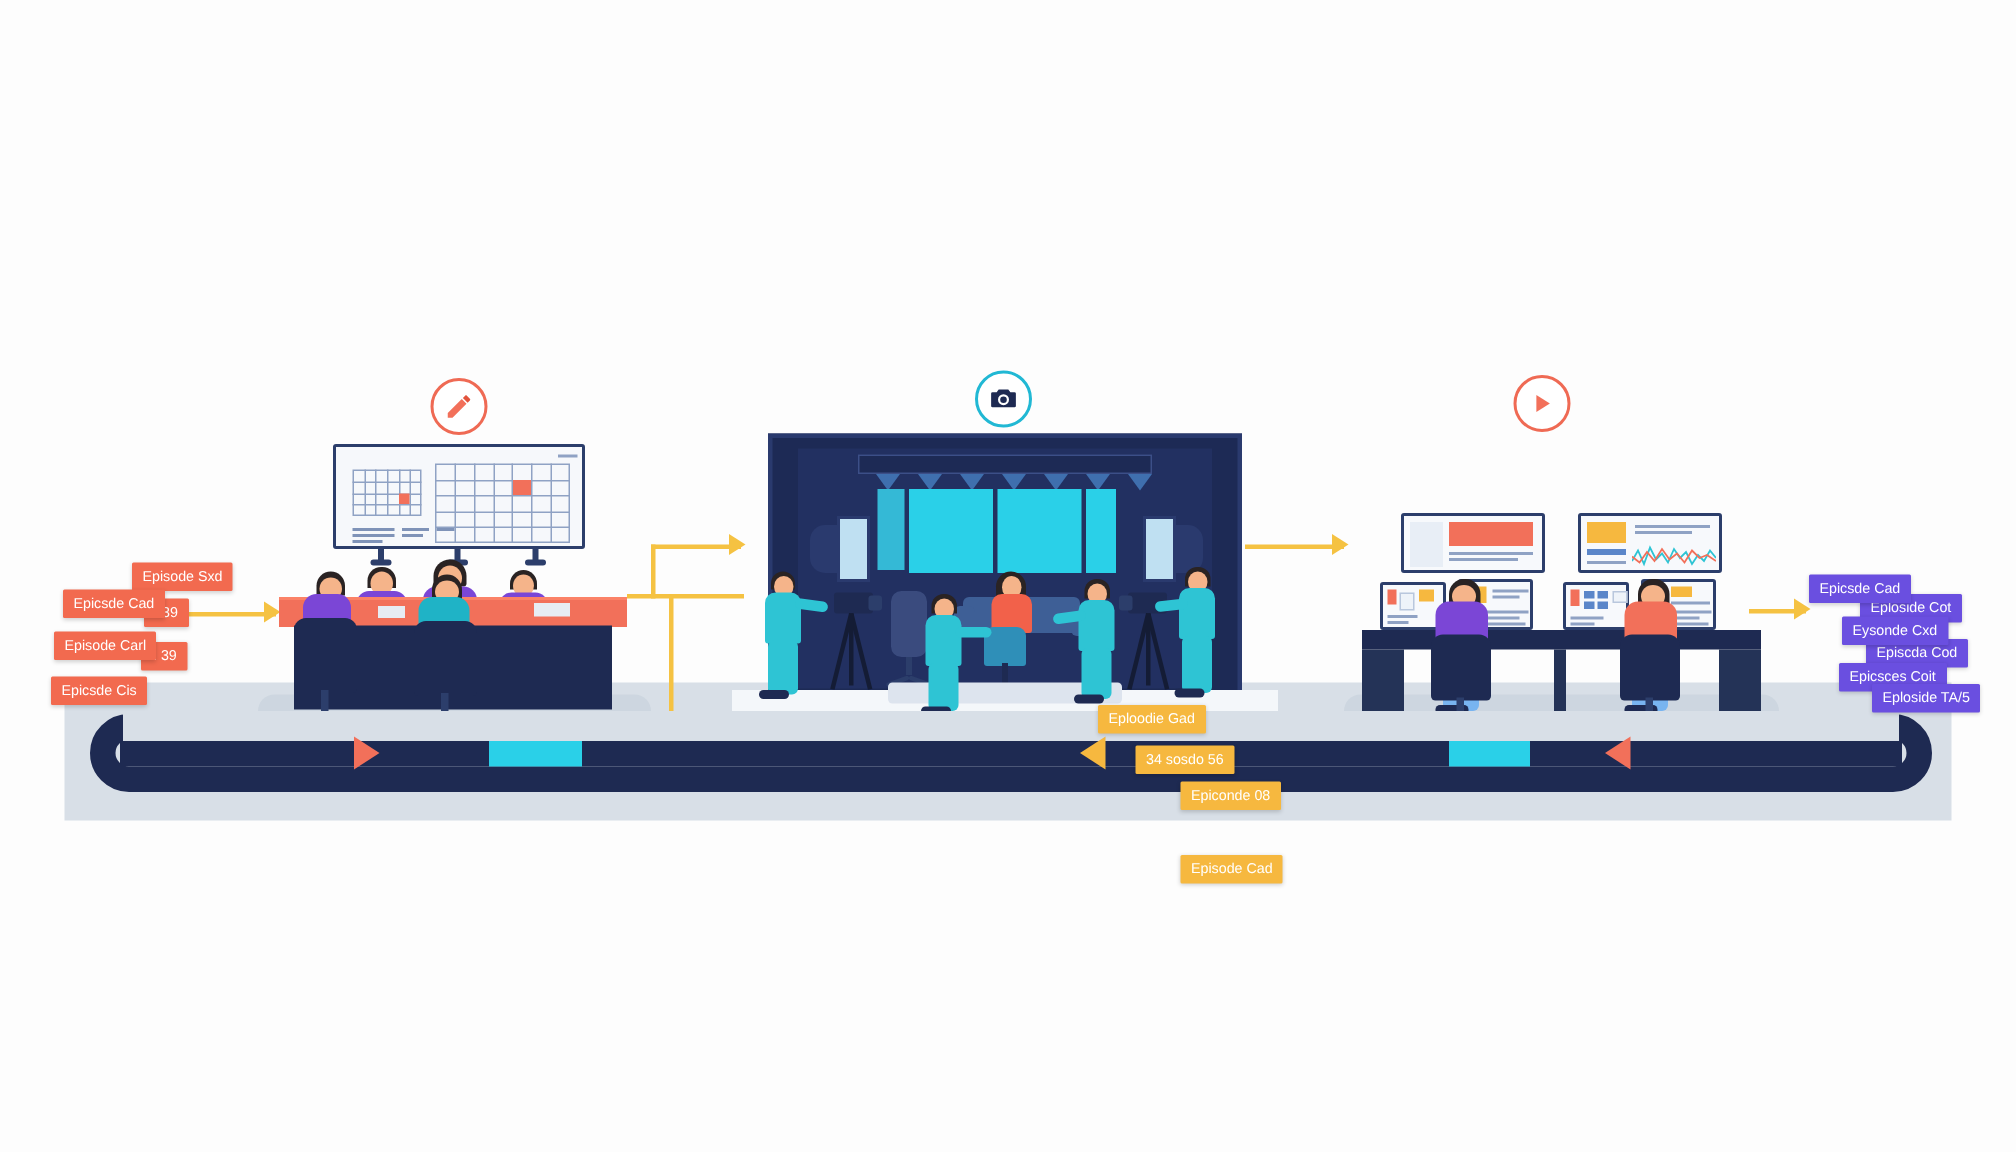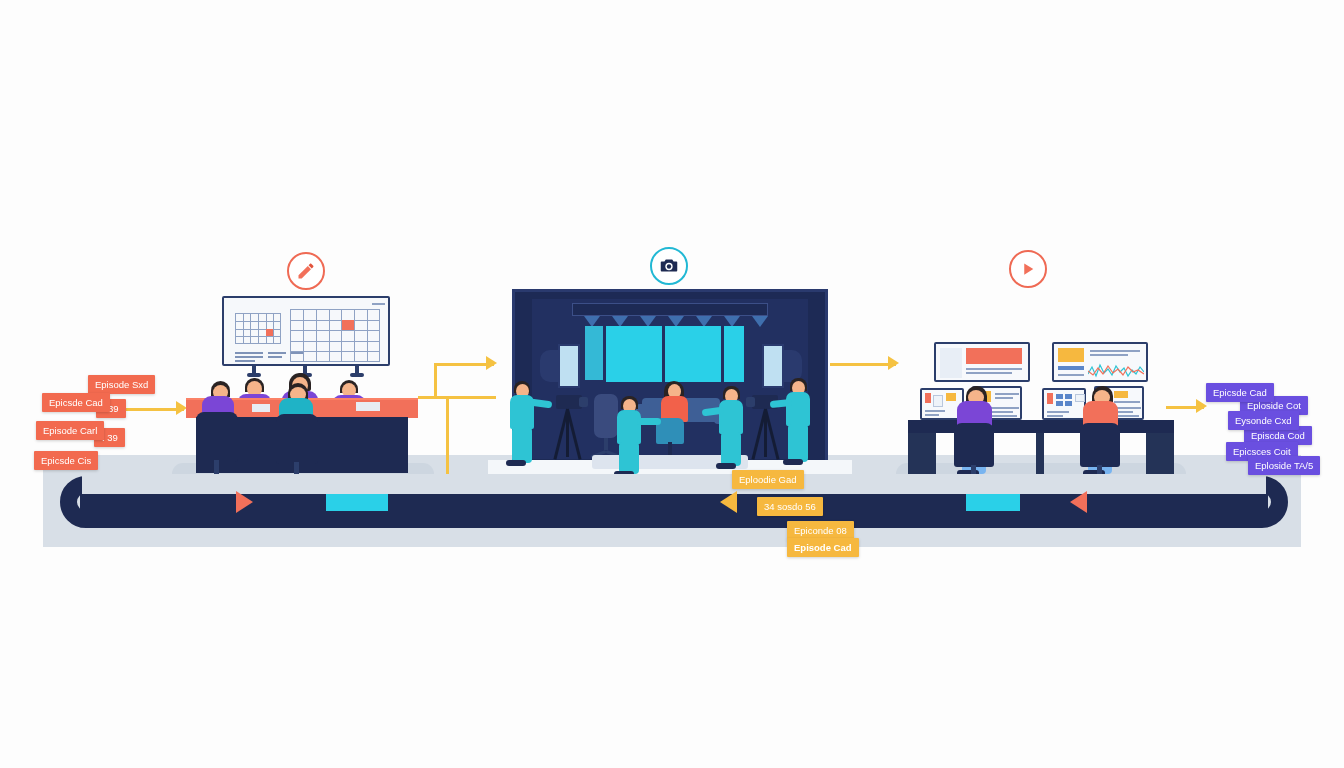--- a/index.html
+++ b/index.html
@@ -561,21 +561,21 @@
   <div class="card-label lbl-coral" style="left:88px; top:375px; z-index:6;">Episode Sxd</div>
   <div class="card-label lbl-coral" style="left:42px; top:393px; z-index:7;">Epicsde Cad</div>
   <div class="card-label lbl-coral" style="left:96px; top:399px; z-index:5; padding-left:12px;">39</div>
   <div class="card-label lbl-coral" style="left:36px; top:421px; z-index:8;">Episode Carl</div>
   <div class="card-label lbl-coral" style="left:94px; top:428px; z-index:4; padding-left:8px;">: 39</div>
   <div class="card-label lbl-coral" style="left:34px; top:451px; z-index:9;">Epicsde Cis</div>
 
   <div class="card-label lbl-amber" style="left:732px; top:470px; z-index:12;">Eploodie Gad</div>
   <div class="card-label lbl-amber" style="left:757px; top:497px; z-index:13;">34 sosdo 56</div>
   <div class="card-label lbl-amber" style="left:787px; top:521px; z-index:11;">Epiconde 08</div>
-  <div class="card-label lbl-amber" style="left:787px; top:538px; z-index:11;font-weight:bold;">Episode Cad</div>
+  <div class="card-label lbl-amber" style="left:787px; top:570px; z-index:11;">Episode Cad</div>
 
   <div class="card-label lbl-purple" style="left:1206px; top:383px; z-index:8;">Epicsde Cad</div>
   <div class="card-label lbl-purple" style="left:1240px; top:396px; z-index:7;">Eploside Cot</div>
   <div class="card-label lbl-purple" style="left:1228px; top:411px; z-index:9;">Eysonde Cxd</div>
   <div class="card-label lbl-purple" style="left:1244px; top:426px; z-index:6;">Episcda Cod</div>
   <div class="card-label lbl-purple" style="left:1226px; top:442px; z-index:10;">Epicsces Coit</div>
   <div class="card-label lbl-purple" style="left:1248px; top:456px; z-index:11;">Eploside TA/5</div>
 
 </div>
 

